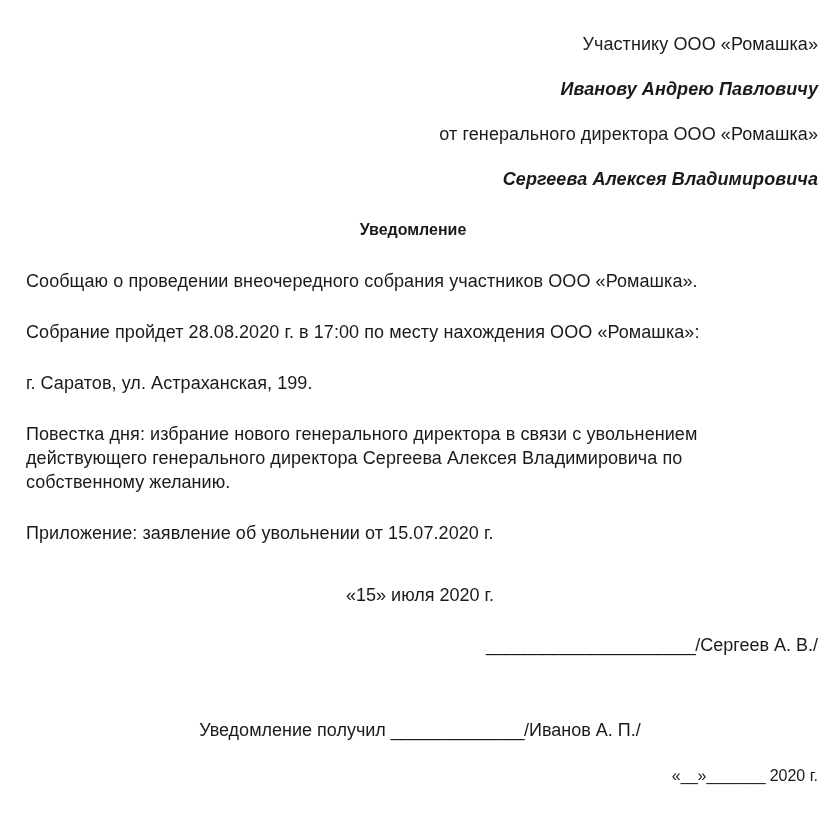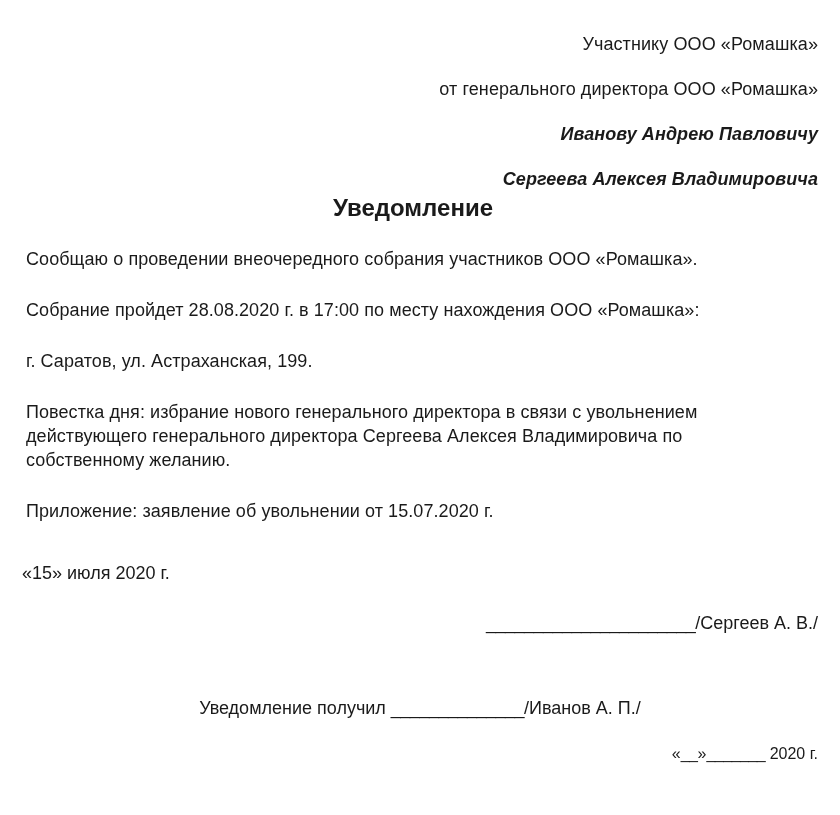--- a/index.html
+++ b/index.html
@@ -40,22 +40,22 @@
   }
   .addressee-block .line {
     margin-bottom: 21px;
   }
   .addressee-block .line:last-child {
     margin-bottom: 0;
   }
 
   
   .doc-title {
-    margin-top: 5px;
-    font-size: 24px;
+    margin-top: 27px;
+    font-size: 16px;
     line-height: 24px;
     font-weight: bold;
     text-align: center;
     padding-right: 14px;
   }
 
   
   .body-block {
     margin-top: 27px;
   }
@@ -67,21 +67,21 @@
     letter-spacing: 0.004em;
   }
   .para:last-child { margin-bottom: 16px; }
   .para.nowrap { white-space: nowrap; max-width: none; }
 
   
   .sign-date {
     margin-top: 38px;
     font-size: 18px;
     line-height: 24px;
-    text-align: left;
+    text-align: center;
   }
   .sign-line {
     margin-top: 26px;
     font-size: 18px;
     line-height: 24px;
     text-align: right;
     white-space: nowrap;
   }
   .rule {
     letter-spacing: -0.5px;
@@ -104,22 +104,22 @@
     white-space: nowrap;
   }
 </style>
 </head>
 <body>
 
 <div class="page">
 
   <div class="addressee-block">
     <div class="line right">Участнику ООО «Ромашка»</div>
+    <div class="line right italic">Иванову Андрею Павловичу</div>
     <div class="line right">от генерального директора ООО «Ромашка»</div>
-    <div class="line right italic">Иванову Андрею Павловичу</div>
     <div class="line right italic">Сергеева Алексея Владимировича</div>
   </div>
 
   <div class="doc-title">Уведомление</div>
 
   <div class="body-block">
     <p class="para nowrap">Сообщаю о проведении внеочередного собрания участников ООО «Ромашка».</p>
     <p class="para nowrap">Собрание пройдет 28.08.2020 г. в 17:00 по месту нахождения ООО «Ромашка»:</p>
     <p class="para nowrap">г. Саратов, ул. Астраханская, 199.</p>
     <p class="para">Повестка дня: избрание нового генерального директора в связи с увольнением действующего генерального директора Сергеева Алексея Владимировича по собственному желанию.</p>

